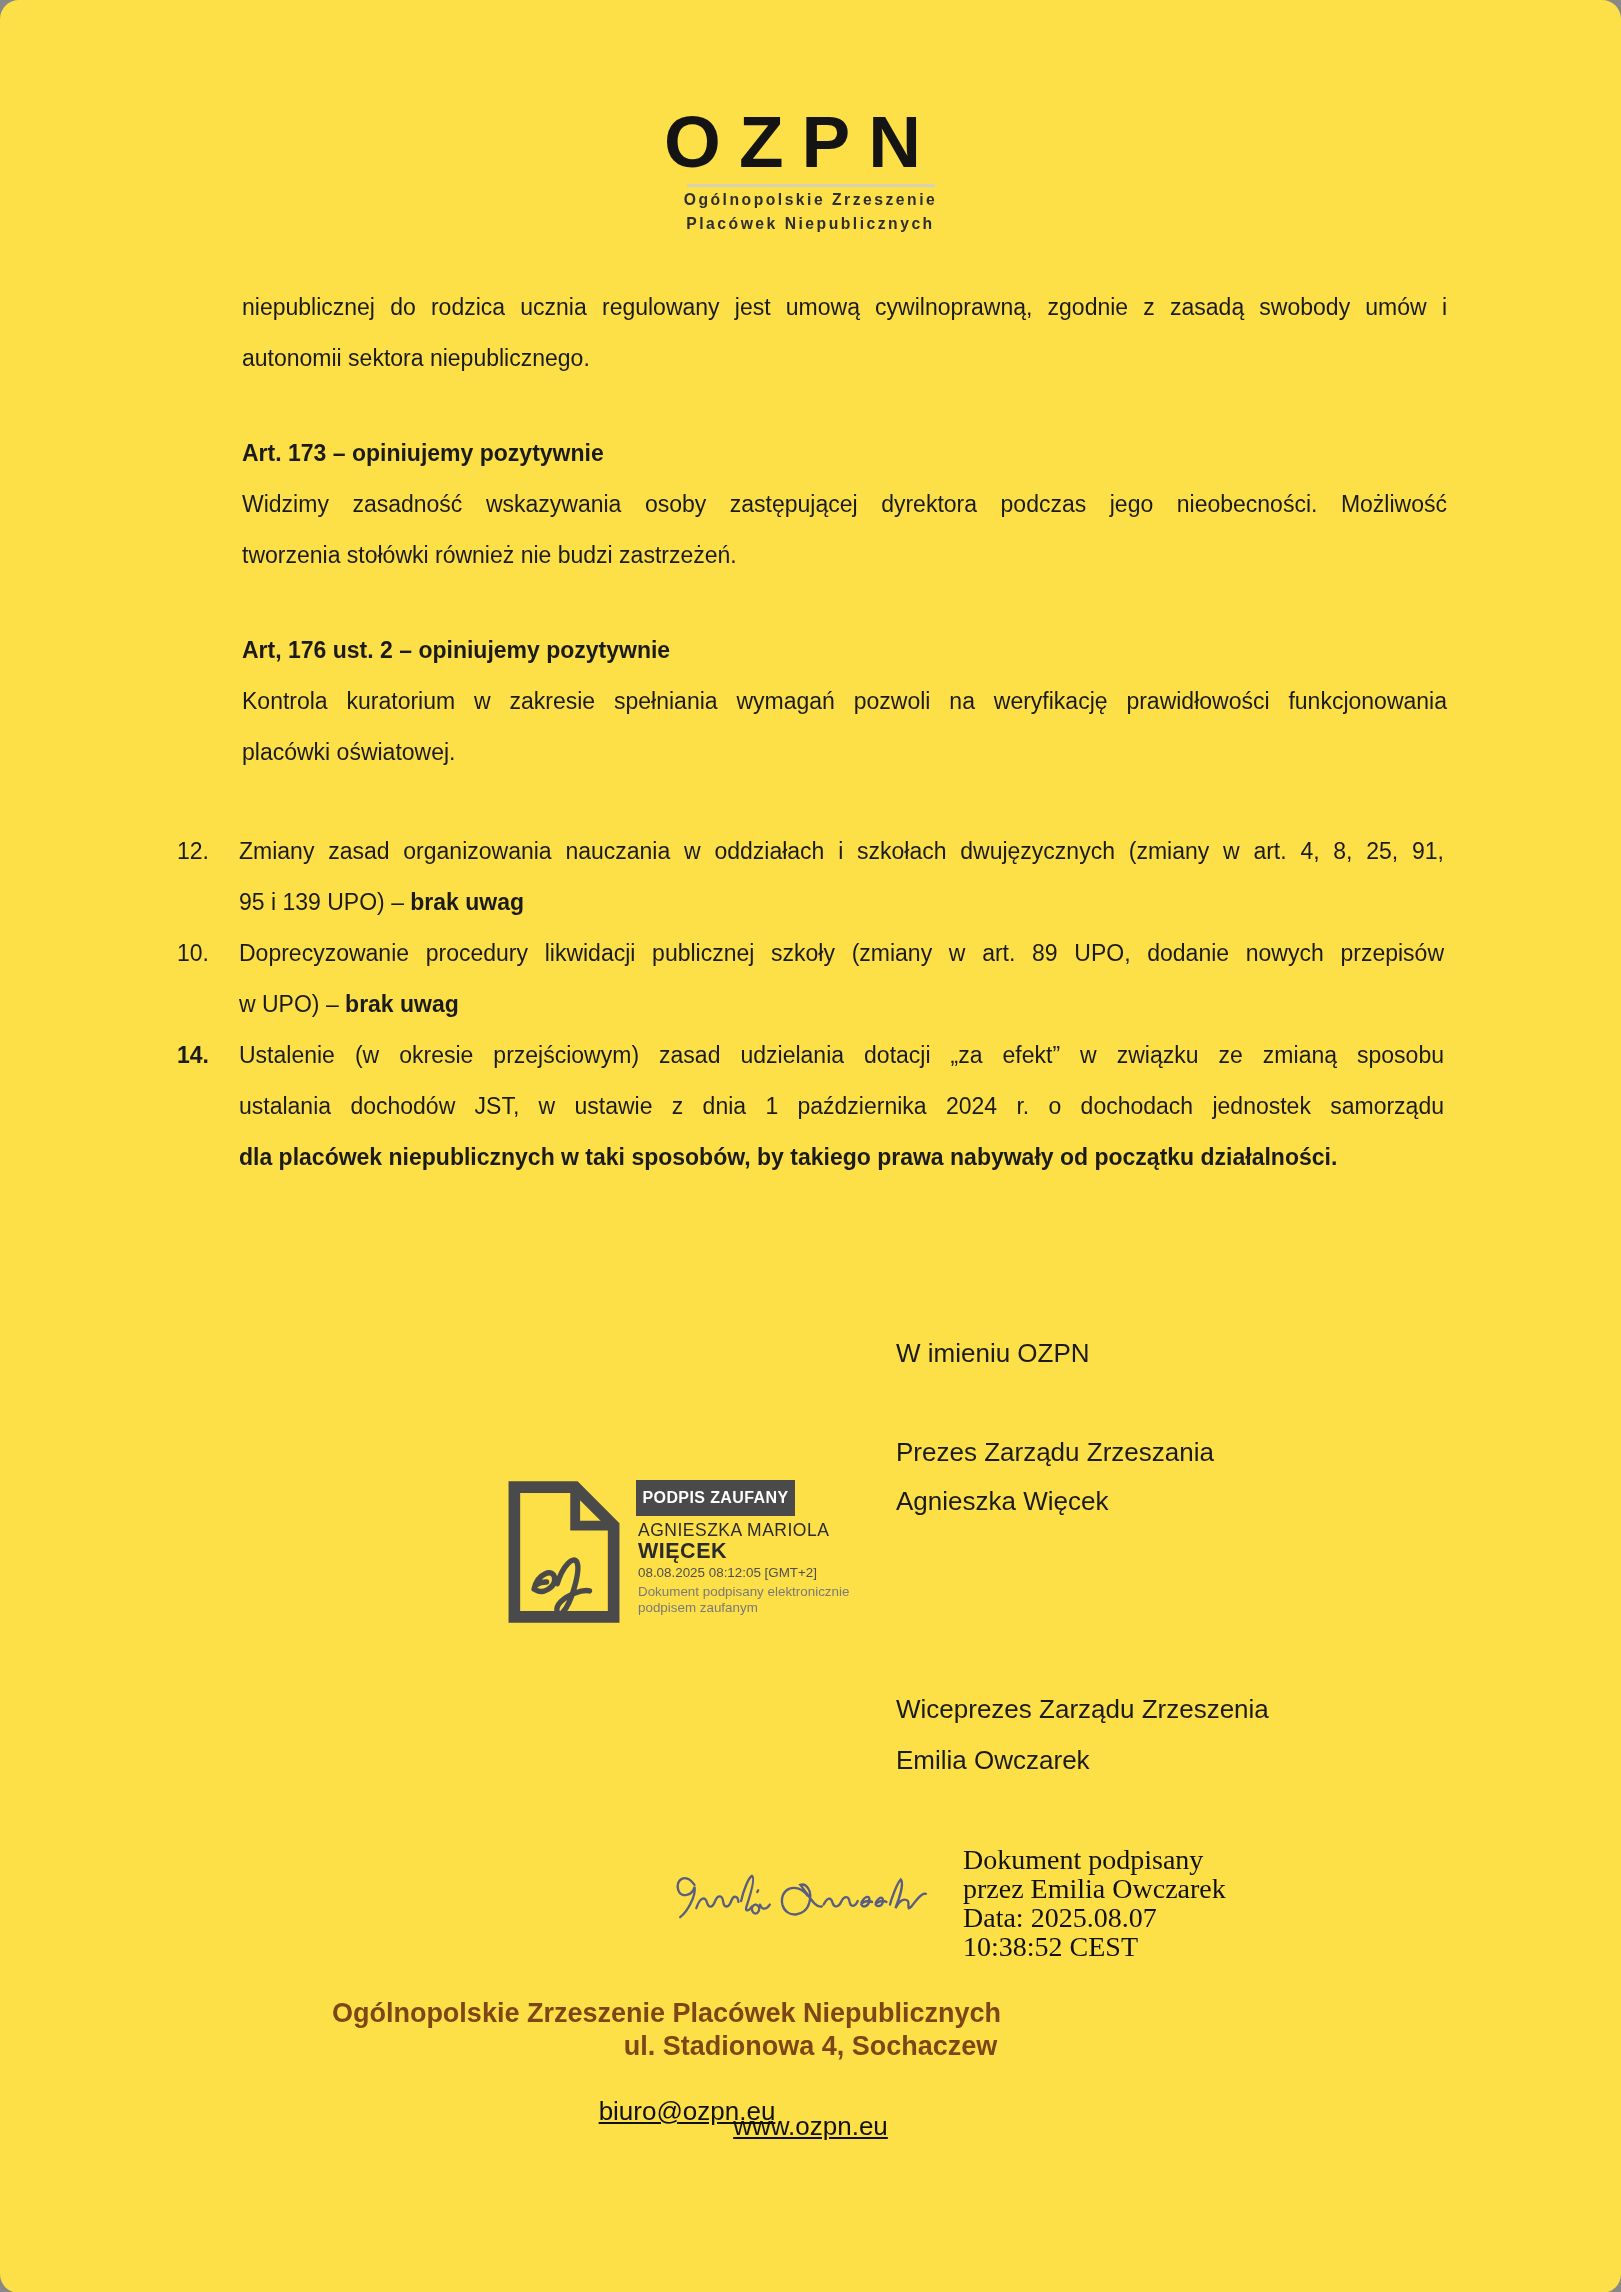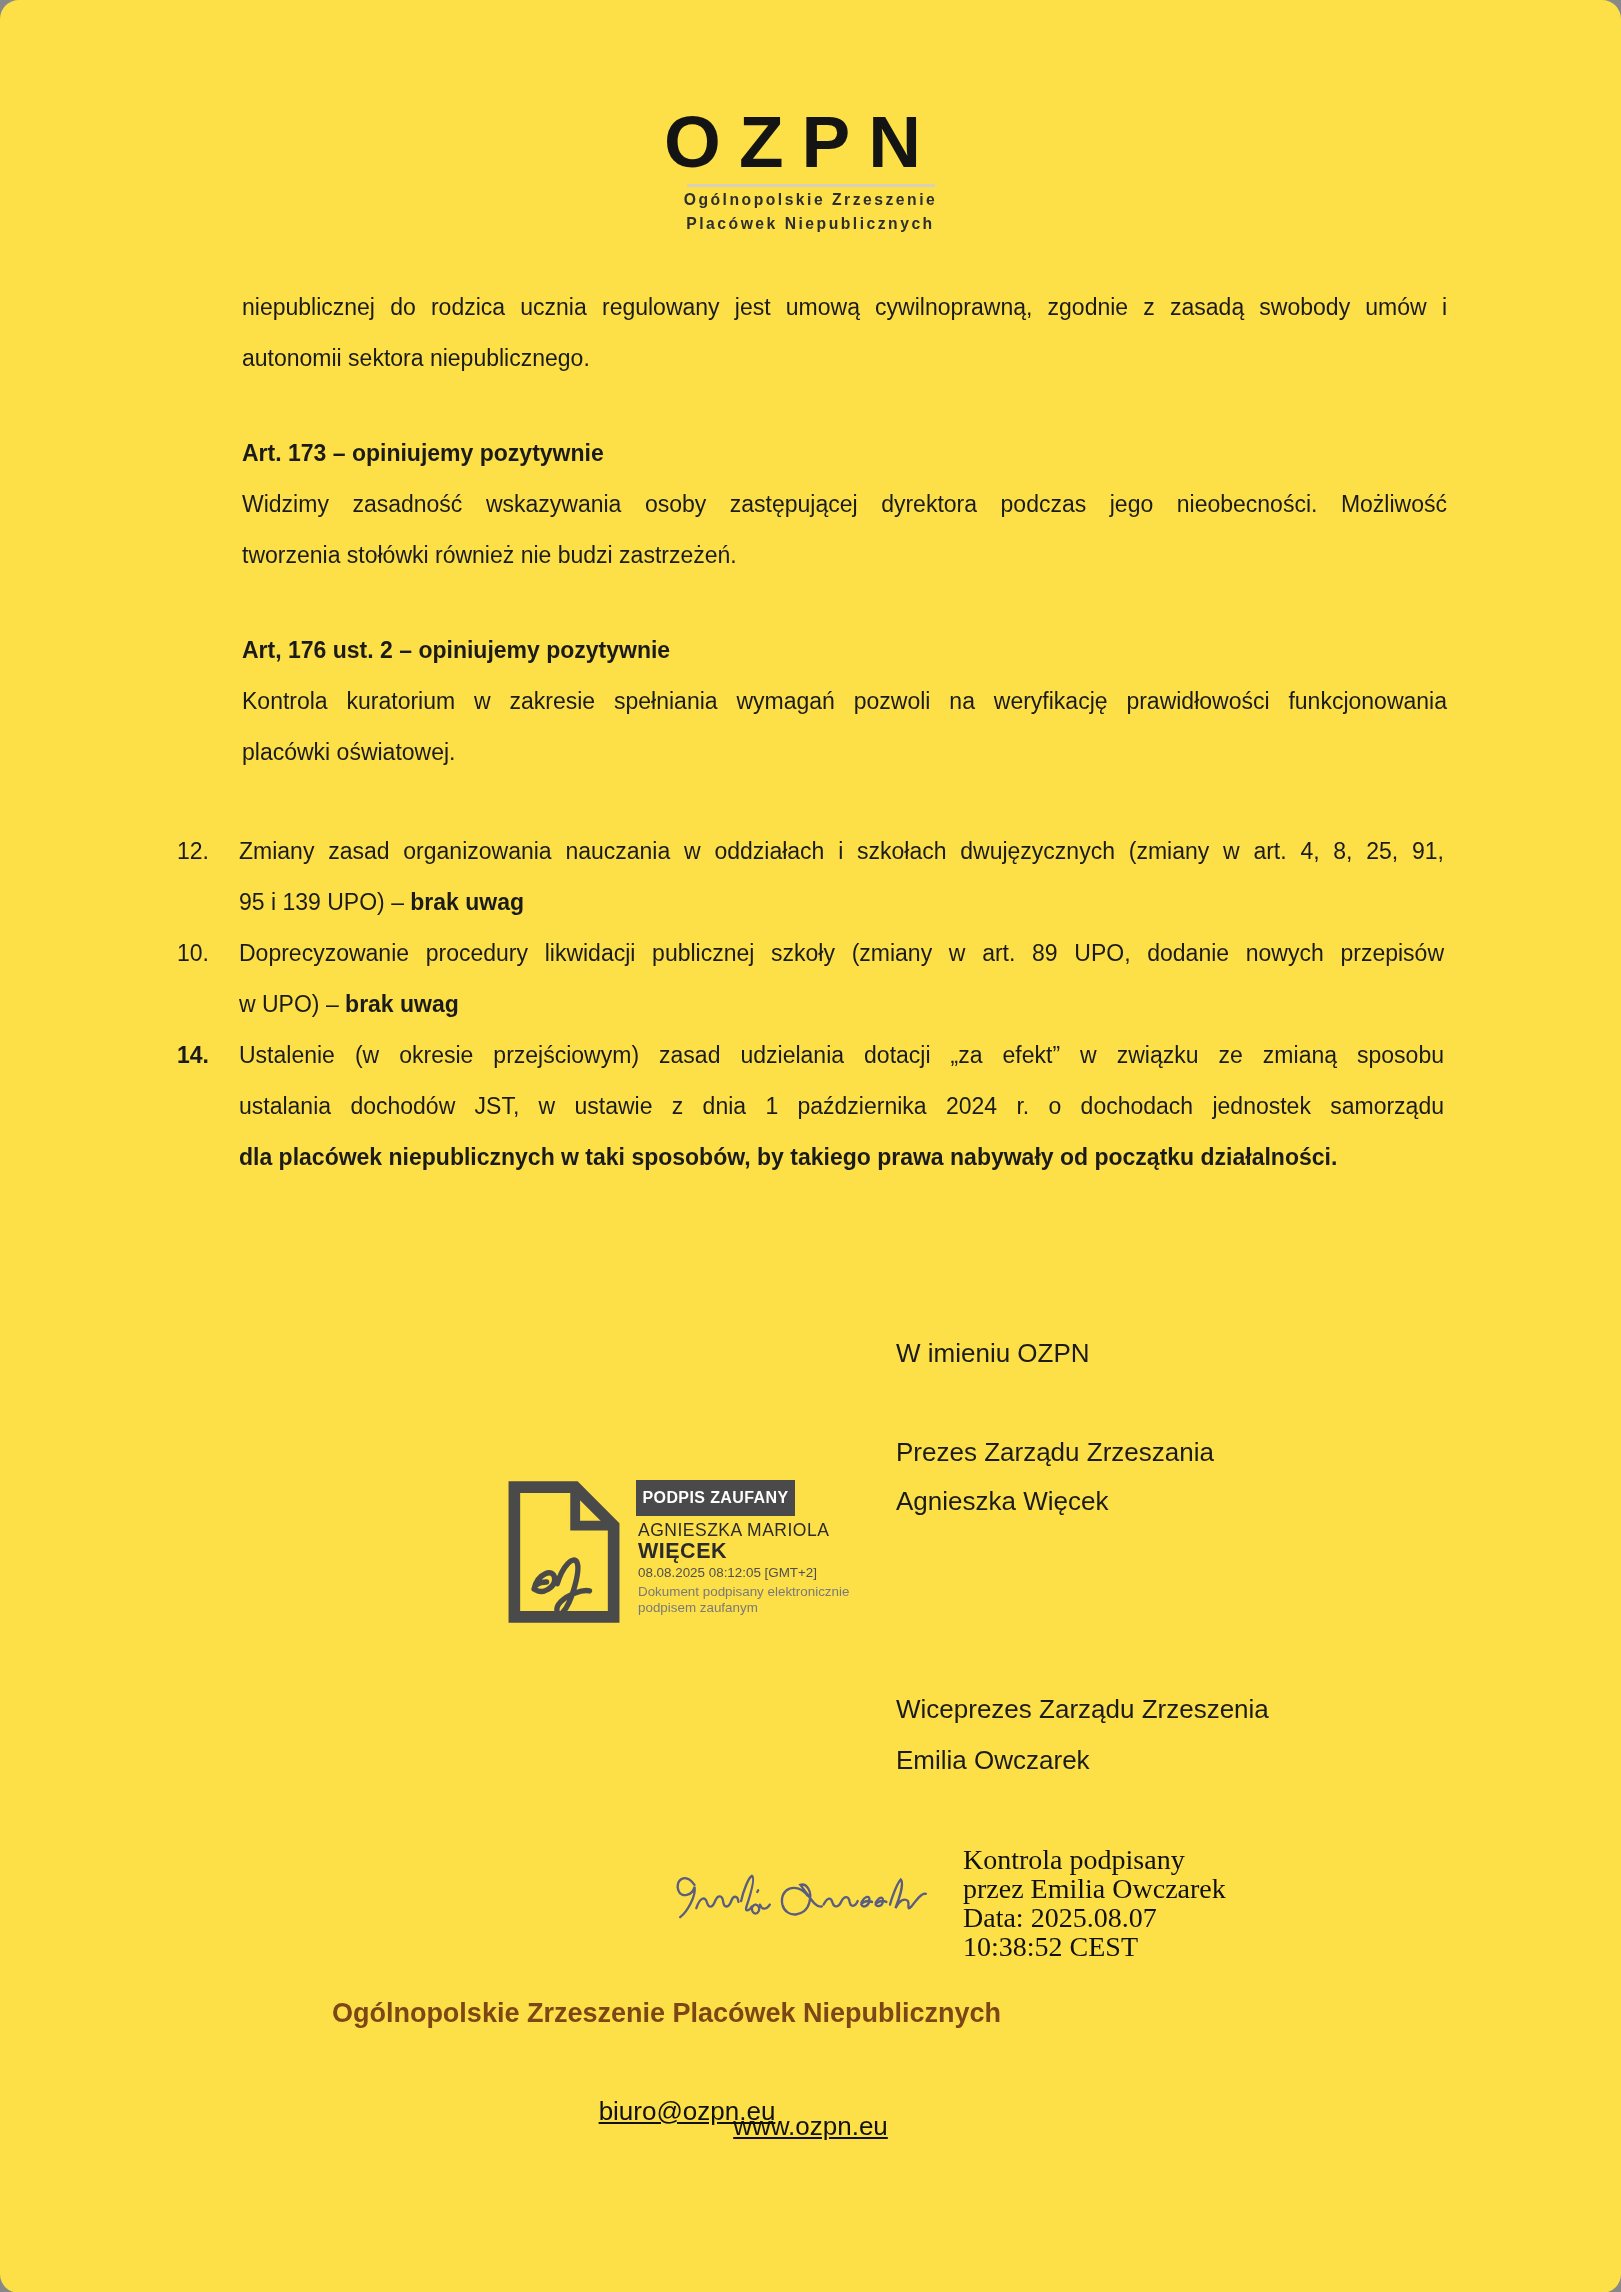--- a/index.html
+++ b/index.html
@@ -157,24 +157,25 @@
         <path d="M150 34 C138 18 118 26 122 44 C126 60 148 58 152 42 C156 28 148 20 142 22 C152 34 158 48 166 46"></path>
         <path d="M168 44 C172 36 176 35 178 42 C180 48 185 47 188 40 C191 34 196 34 197 41 C198 47 203 47 206 40"></path>
         <path d="M210 42 C214 34 220 33 219 40 C218 46 212 48 210 44 C212 40 218 39 222 41"></path>
         <path d="M226 42 C230 35 235 34 234 41 C233 46 228 47 226 44 C228 40 234 39 238 41"></path>
         <path d="M242 44 C244 36 250 20 254 16 C258 20 252 38 248 48 C252 40 258 36 262 40 C264 44 260 52 266 46 C272 38 278 30 282 32"></path>
       </g>
     </svg>
   </div>
 
   <div class="dsig">
-    <div>Kontrola podpisany</div>
+    <div>Dokument podpisany</div>
     <div>przez Emilia Owczarek</div>
     <div>Data: 2025.08.07</div>
     <div>10:38:52 CEST</div>
   </div>
 
   <div class="f-org">Ogólnopolskie Zrzeszenie Placówek Niepublicznych</div>
+  <div class="f-addr">ul. Stadionowa 4, Sochaczew</div>
   <div class="f-web"><a href="#" class="f-link">www.ozpn.eu</a></div>
   <div class="f-mail"><a href="#" class="f-link">biuro@ozpn.eu</a></div>
 
 </div>
 
 
 </body></html>

